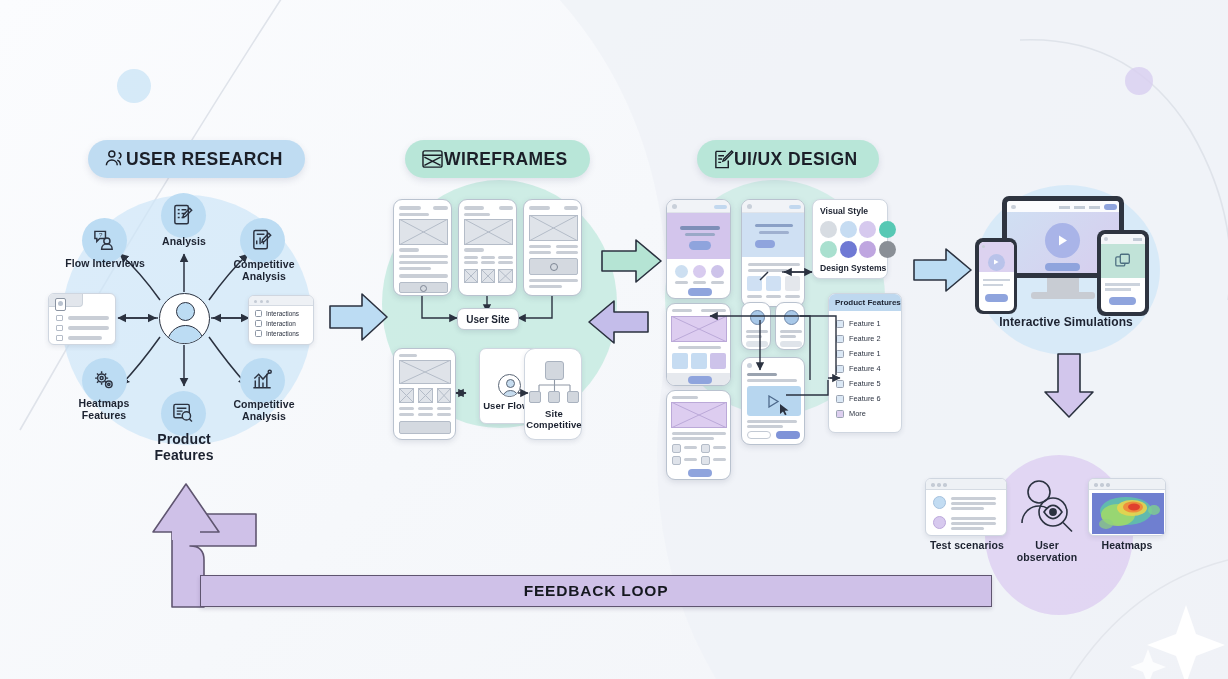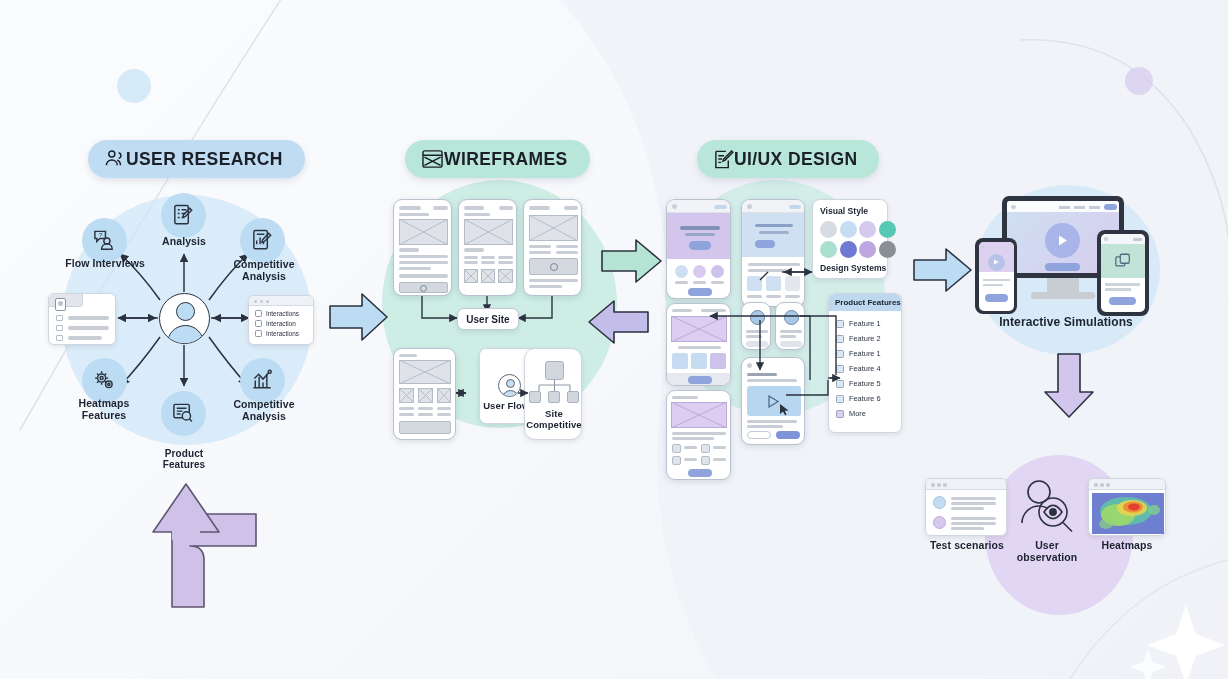--- a/index.html
+++ b/index.html
@@ -205,21 +205,21 @@
   </div>
 
   <div class="icon-circle" style="left:161px;top:391px;width:45px;height:45px;">
     <svg width="25" height="25" viewBox="0 0 26 26" fill="none" stroke="#2b3240" stroke-width="1.5">
       <rect x="3" y="3.5" width="16" height="14" rx="1.6"></rect>
       <path d="M6 7.5h10M6 10.5h6M6 13.5h4"></path>
       <circle cx="16" cy="15.5" r="4.3" fill="#bcdcf3"></circle>
         <path d="M19.2 18.8l2.6 2.6"></path>
     </svg>
   </div>
-  <div class="cap" style="left:138px;top:448px;width:92px;font-size:10px;">
+  <div class="cap" style="left:138px;top:432px;width:92px;font-size:14px;">
     <div>Product</div>
     <div>Features</div>
   </div>
 
   <div class="icon-circle" style="left:240px;top:358px;width:45px;height:45px;">
     <svg width="25" height="25" viewBox="0 0 26 26" fill="none" stroke="#2b3240" stroke-width="1.5">
       <path d="M3.5 20.5h18M5.5 20.5V13M9.5 20.5V9M13.5 20.5V15M17.5 20.5V6"></path>
       <path d="M4.5 11 L9 6.5 L13.5 11.5 L20 4.5"></path>
         <circle cx="20.5" cy="4" r="1.6"></circle>
     </svg>
@@ -679,14 +679,17 @@
   </div>
   <div class="cap" style="left:1085px;top:540px;width:84px;font-size:10.5px;">Heatmaps</div>
 
   <svg style="position:absolute;left:150px;top:470px;width:120px;height:145px;" viewBox="0 0 120 145">
     <path d="M52 137 L52 66 Q52 52 66 52 L105 52 L105 84 L66 84 Q84 84 84 98 L84 137 Z" fill="none" stroke="none"></path>
     <path d="M36 137 L36 62 Q36 44 54 44 L120 44 L120 76 L54 76 Q68 76 68 90 L68 137 Z" fill="#cfc1e8" stroke="#5f5570" stroke-width="1.6" stroke-linejoin="round" transform="translate(-14,0)"></path>
     <path d="M22 62 L3 62 L36 14 L69 62 L50 62 Z" fill="#cfc1e8" stroke="#5f5570" stroke-width="1.6" stroke-linejoin="round"></path>
     <rect x="22" y="56" width="28" height="14" fill="#cfc1e8"></rect>
   </svg>
 
+  <div id="feedback-bar">
+    <span class="flabel">FEEDBACK LOOP</span>
+  </div>
 
 </div>
 
 </body></html>

